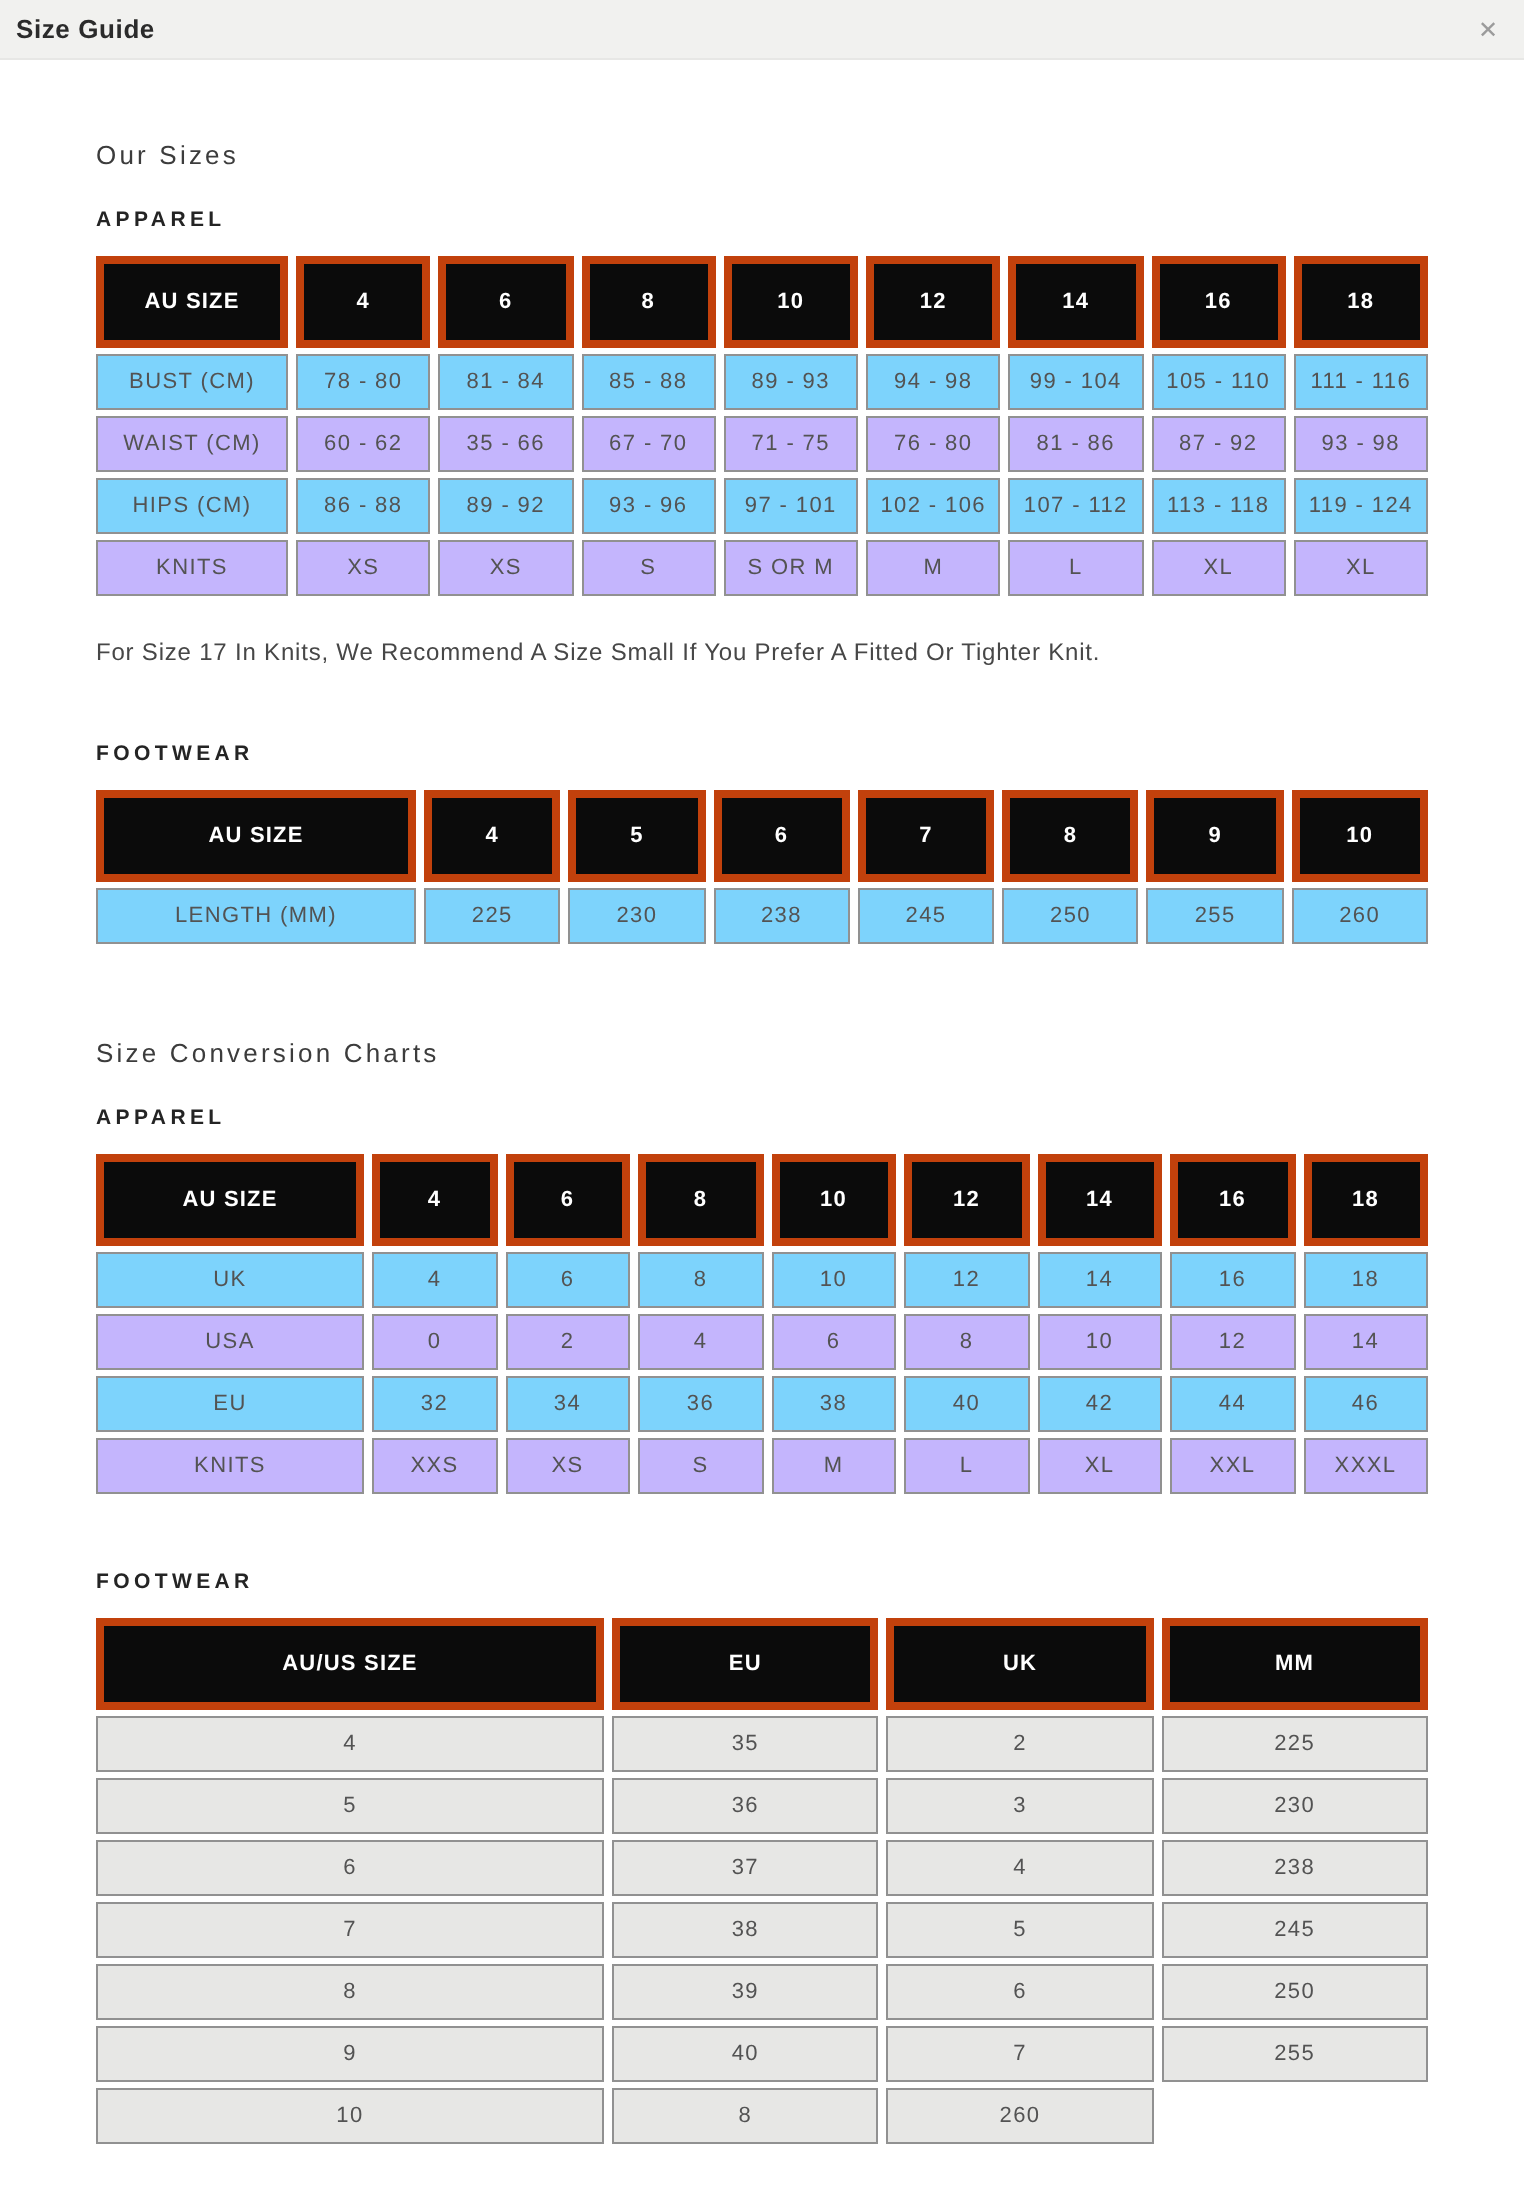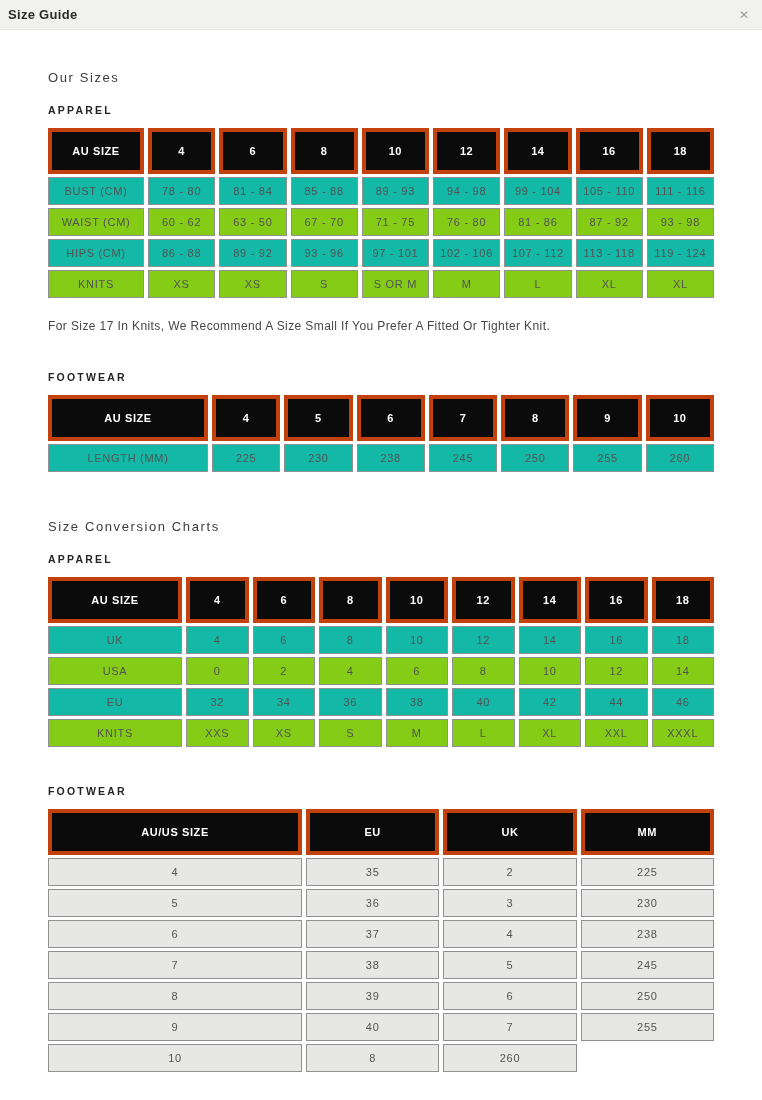--- a/index.html
+++ b/index.html
@@ -88,22 +88,22 @@
   }
   .td-cell {
     height: 26px;
     border: 1px solid #919191;
     color: #535353;
     font-size: 11px;
     letter-spacing: 0.7px;
     display: flex; align-items: center; justify-content: center;
     background: #e7e7e5;
   }
-  .striped .row-even { background: #14b8a6; }
-  .striped .row-odd  { background: #84cc16; }
+  .striped .row-even { background: #7dd3fc; }
+  .striped .row-odd  { background: #c4b5fd; }
 </style>
 </head>
 <body>
 
 <div class="topbar">
   <span class="topbar-title">Size Guide</span>
   <span class="close-btn">✕</span>
 </div>
 
 <div class="content">
@@ -125,21 +125,21 @@
       <div class="td-cell row-even">78 - 80</div>
       <div class="td-cell row-even">81 - 84</div>
       <div class="td-cell row-even">85 - 88</div>
       <div class="td-cell row-even">89 - 93</div>
       <div class="td-cell row-even">94 - 98</div>
       <div class="td-cell row-even">99 - 104</div>
       <div class="td-cell row-even">105 - 110</div>
       <div class="td-cell row-even">111 - 116</div>
       <div class="td-cell row-odd">WAIST (CM)</div>
       <div class="td-cell row-odd">60 - 62</div>
-      <div class="td-cell row-odd">63 - 50</div>
+      <div class="td-cell row-odd">35 - 66</div>
       <div class="td-cell row-odd">67 - 70</div>
       <div class="td-cell row-odd">71 - 75</div>
       <div class="td-cell row-odd">76 - 80</div>
       <div class="td-cell row-odd">81 - 86</div>
       <div class="td-cell row-odd">87 - 92</div>
       <div class="td-cell row-odd">93 - 98</div>
       <div class="td-cell row-even">HIPS (CM)</div>
       <div class="td-cell row-even">86 - 88</div>
       <div class="td-cell row-even">89 - 92</div>
       <div class="td-cell row-even">93 - 96</div>

